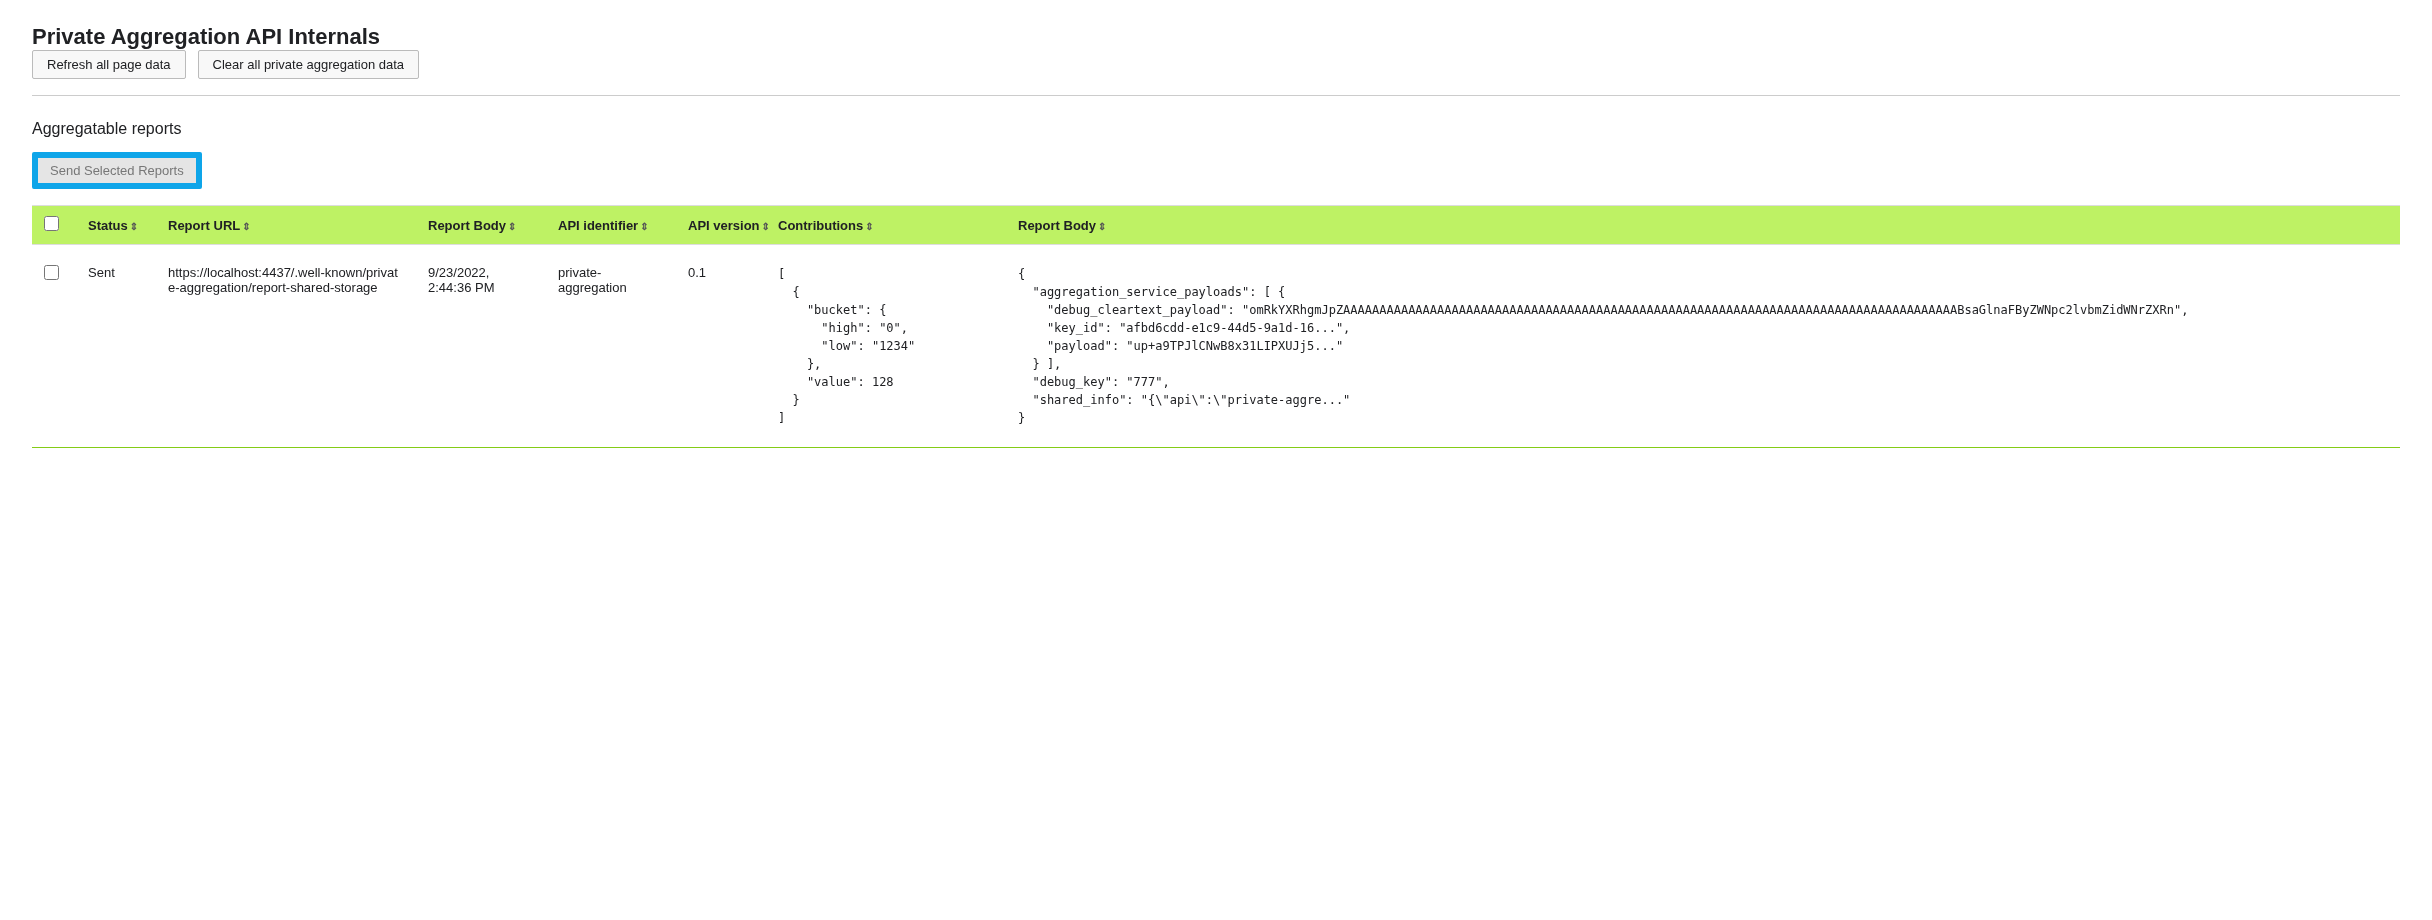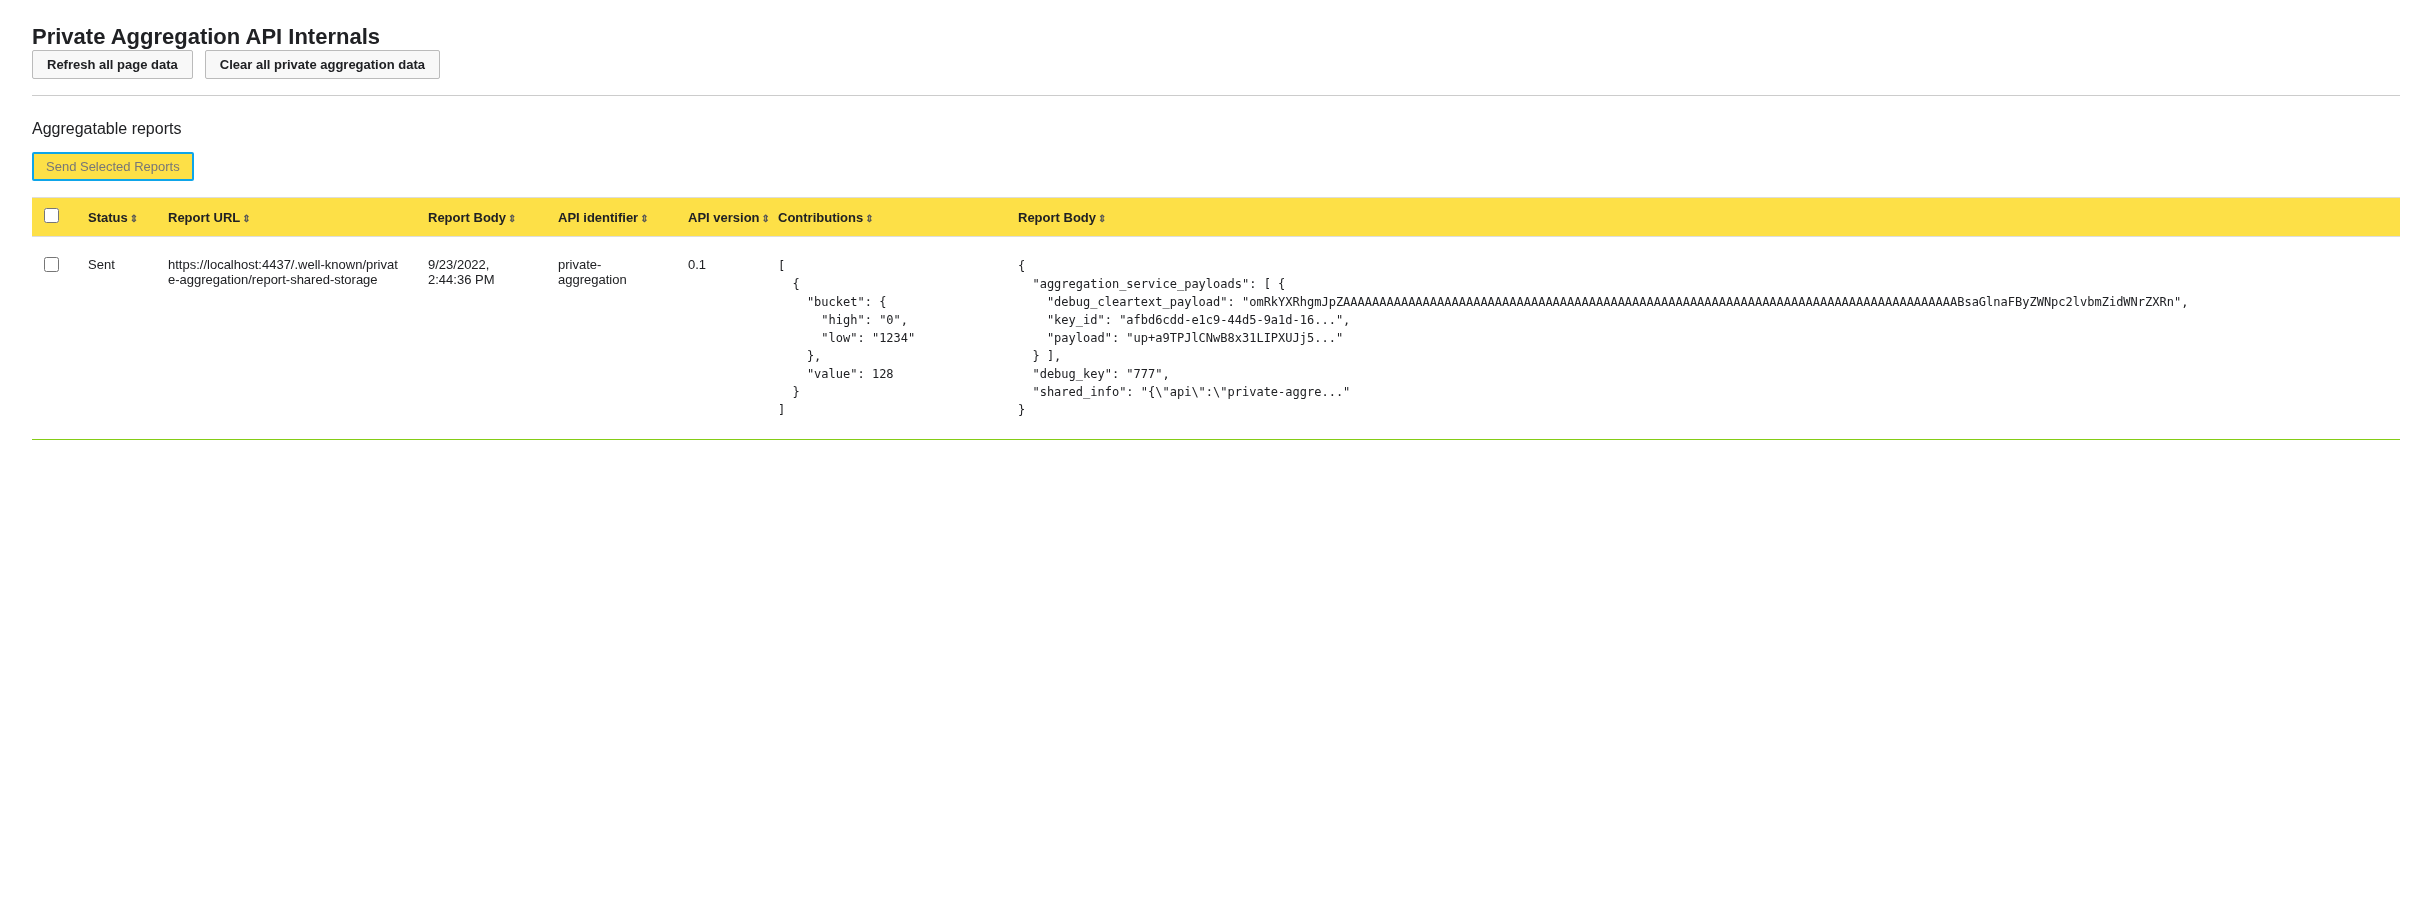--- a/index.html
+++ b/index.html
@@ -28,39 +28,38 @@
     }
 
     .btn {
       padding: 6px 14px;
       border: 1px solid #bbb;
       background: #f8f8f8;
       cursor: pointer;
       font-size: 13px;
       color: #202124;
       border-radius: 2px;
-      font-weight: bold;
     }
 
     .divider {
       border: none;
       border-top: 1px solid #ccc;
       margin-bottom: 24px;
     }
 
     h2 {
       font-size: 16px;
       font-weight: normal;
       margin-bottom: 14px;
     }
 
     .send-selected-btn {
       padding: 5px 12px;
-      border: 2px solid #0ea5e9;
-      background: #fde047;
+      border: 6px solid #0ea5e9;
+      background: #e5e5e5;
       cursor: pointer;
       font-size: 13px;
       color: #777;
       border-radius: 2px;
       margin-bottom: 16px;
     }
 
     .table-wrapper {
       width: 100%;
       overflow-x: auto;
@@ -77,21 +76,21 @@
       border-bottom: 1px solid #ddd;
     }
 
     th {
       text-align: left;
       padding: 10px 12px;
       font-weight: bold;
       font-size: 13px;
       color: #202124;
       white-space: nowrap;
-      background: #fde047;
+      background: #bef264;
     }
 
     td {
       padding: 20px 12px;
       vertical-align: top;
       font-size: 13px;
       color: #202124;
       border-bottom: 1px solid #84cc16;
     }
 

